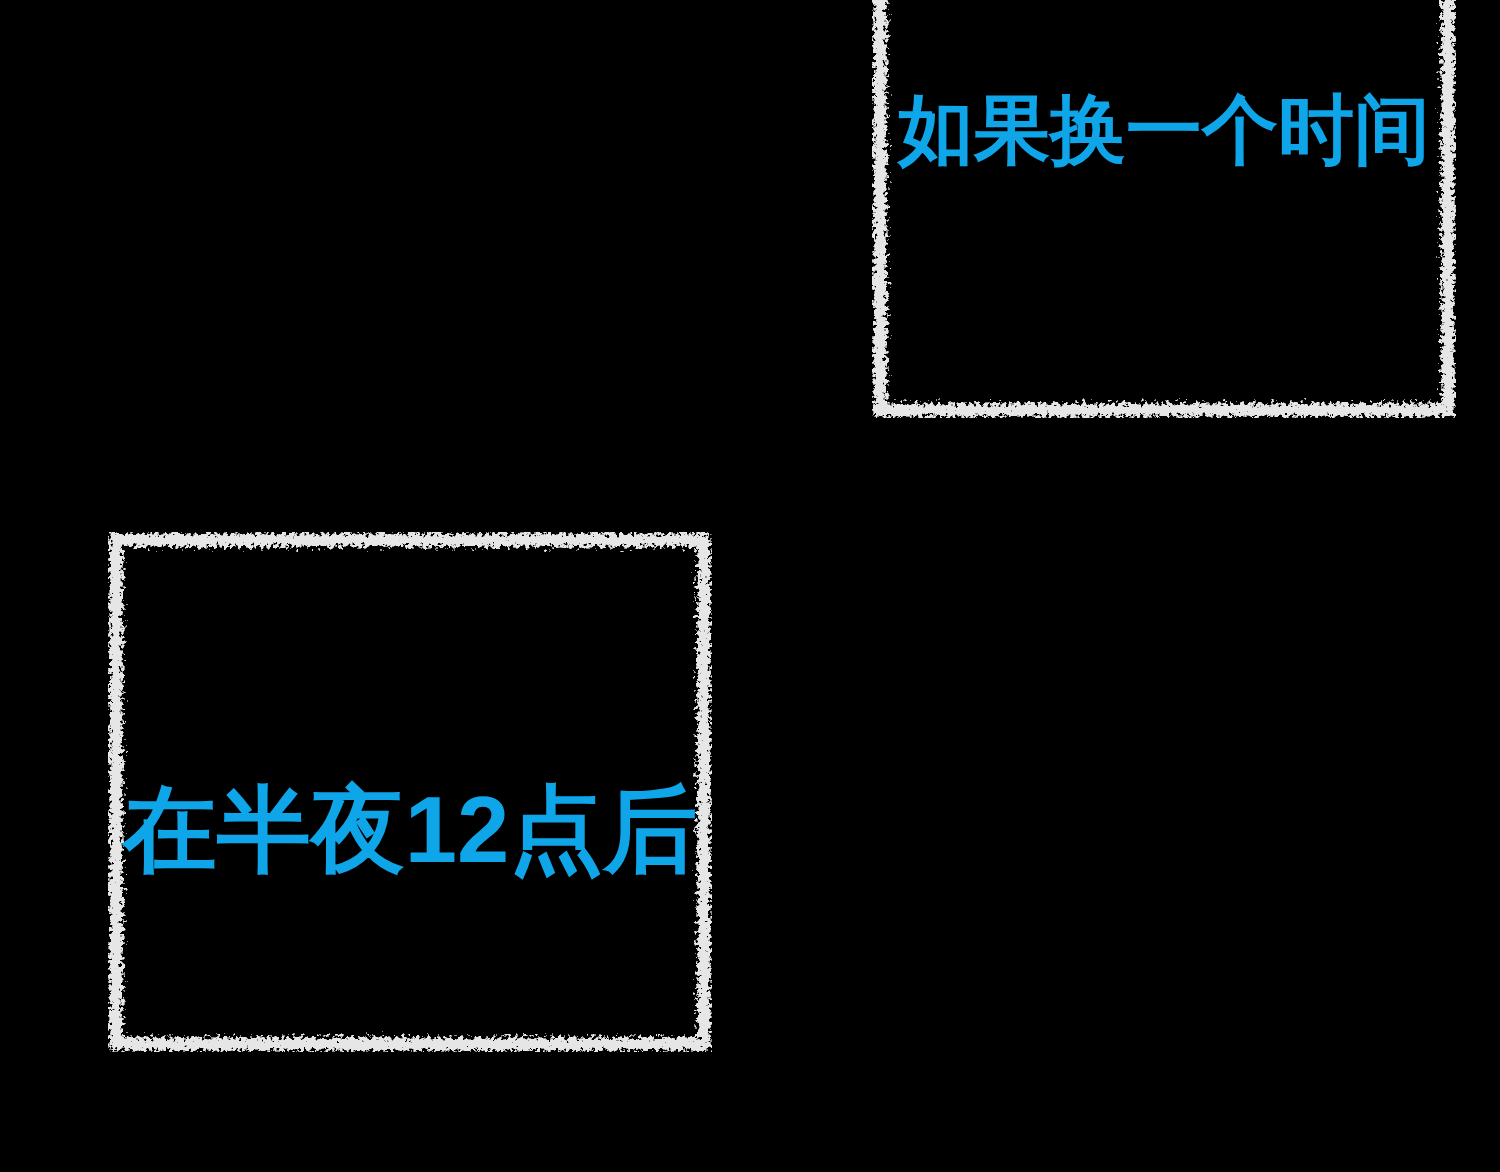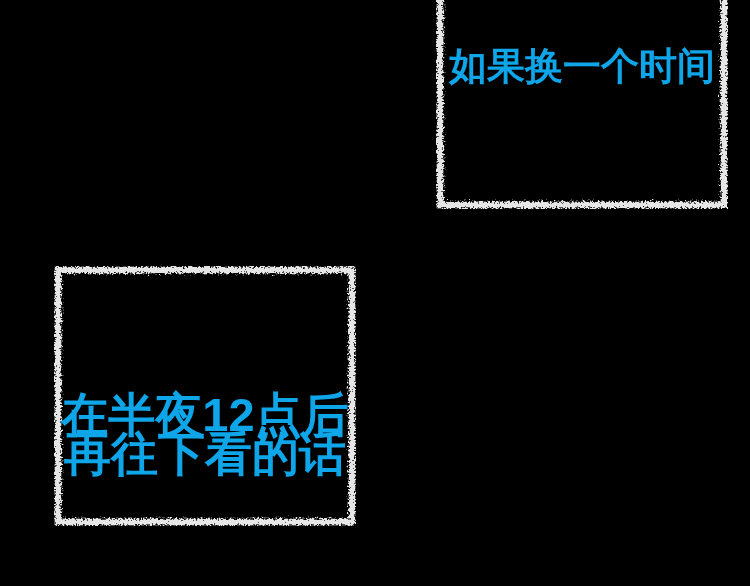--- a/index.html
+++ b/index.html
@@ -79,16 +79,15 @@
   </div>
   <div class="caption caption-top">如果换一个时间</div>
 
   <div class="panel" style="left:54px; top:266px; width:302px; height:260px;">
     <svg width="302" height="260">
       <rect x="4" y="4" width="294" height="252" fill="none" stroke="#e6e6e6" stroke-width="6.5" filter="url(#grainy)"></rect>
     </svg>
   </div>
   <div class="caption caption-bottom">
     <div>在半夜12点后</div>
-    <div>再往下看的话</div>
   </div>
 
 </div>
 
 </body></html>

